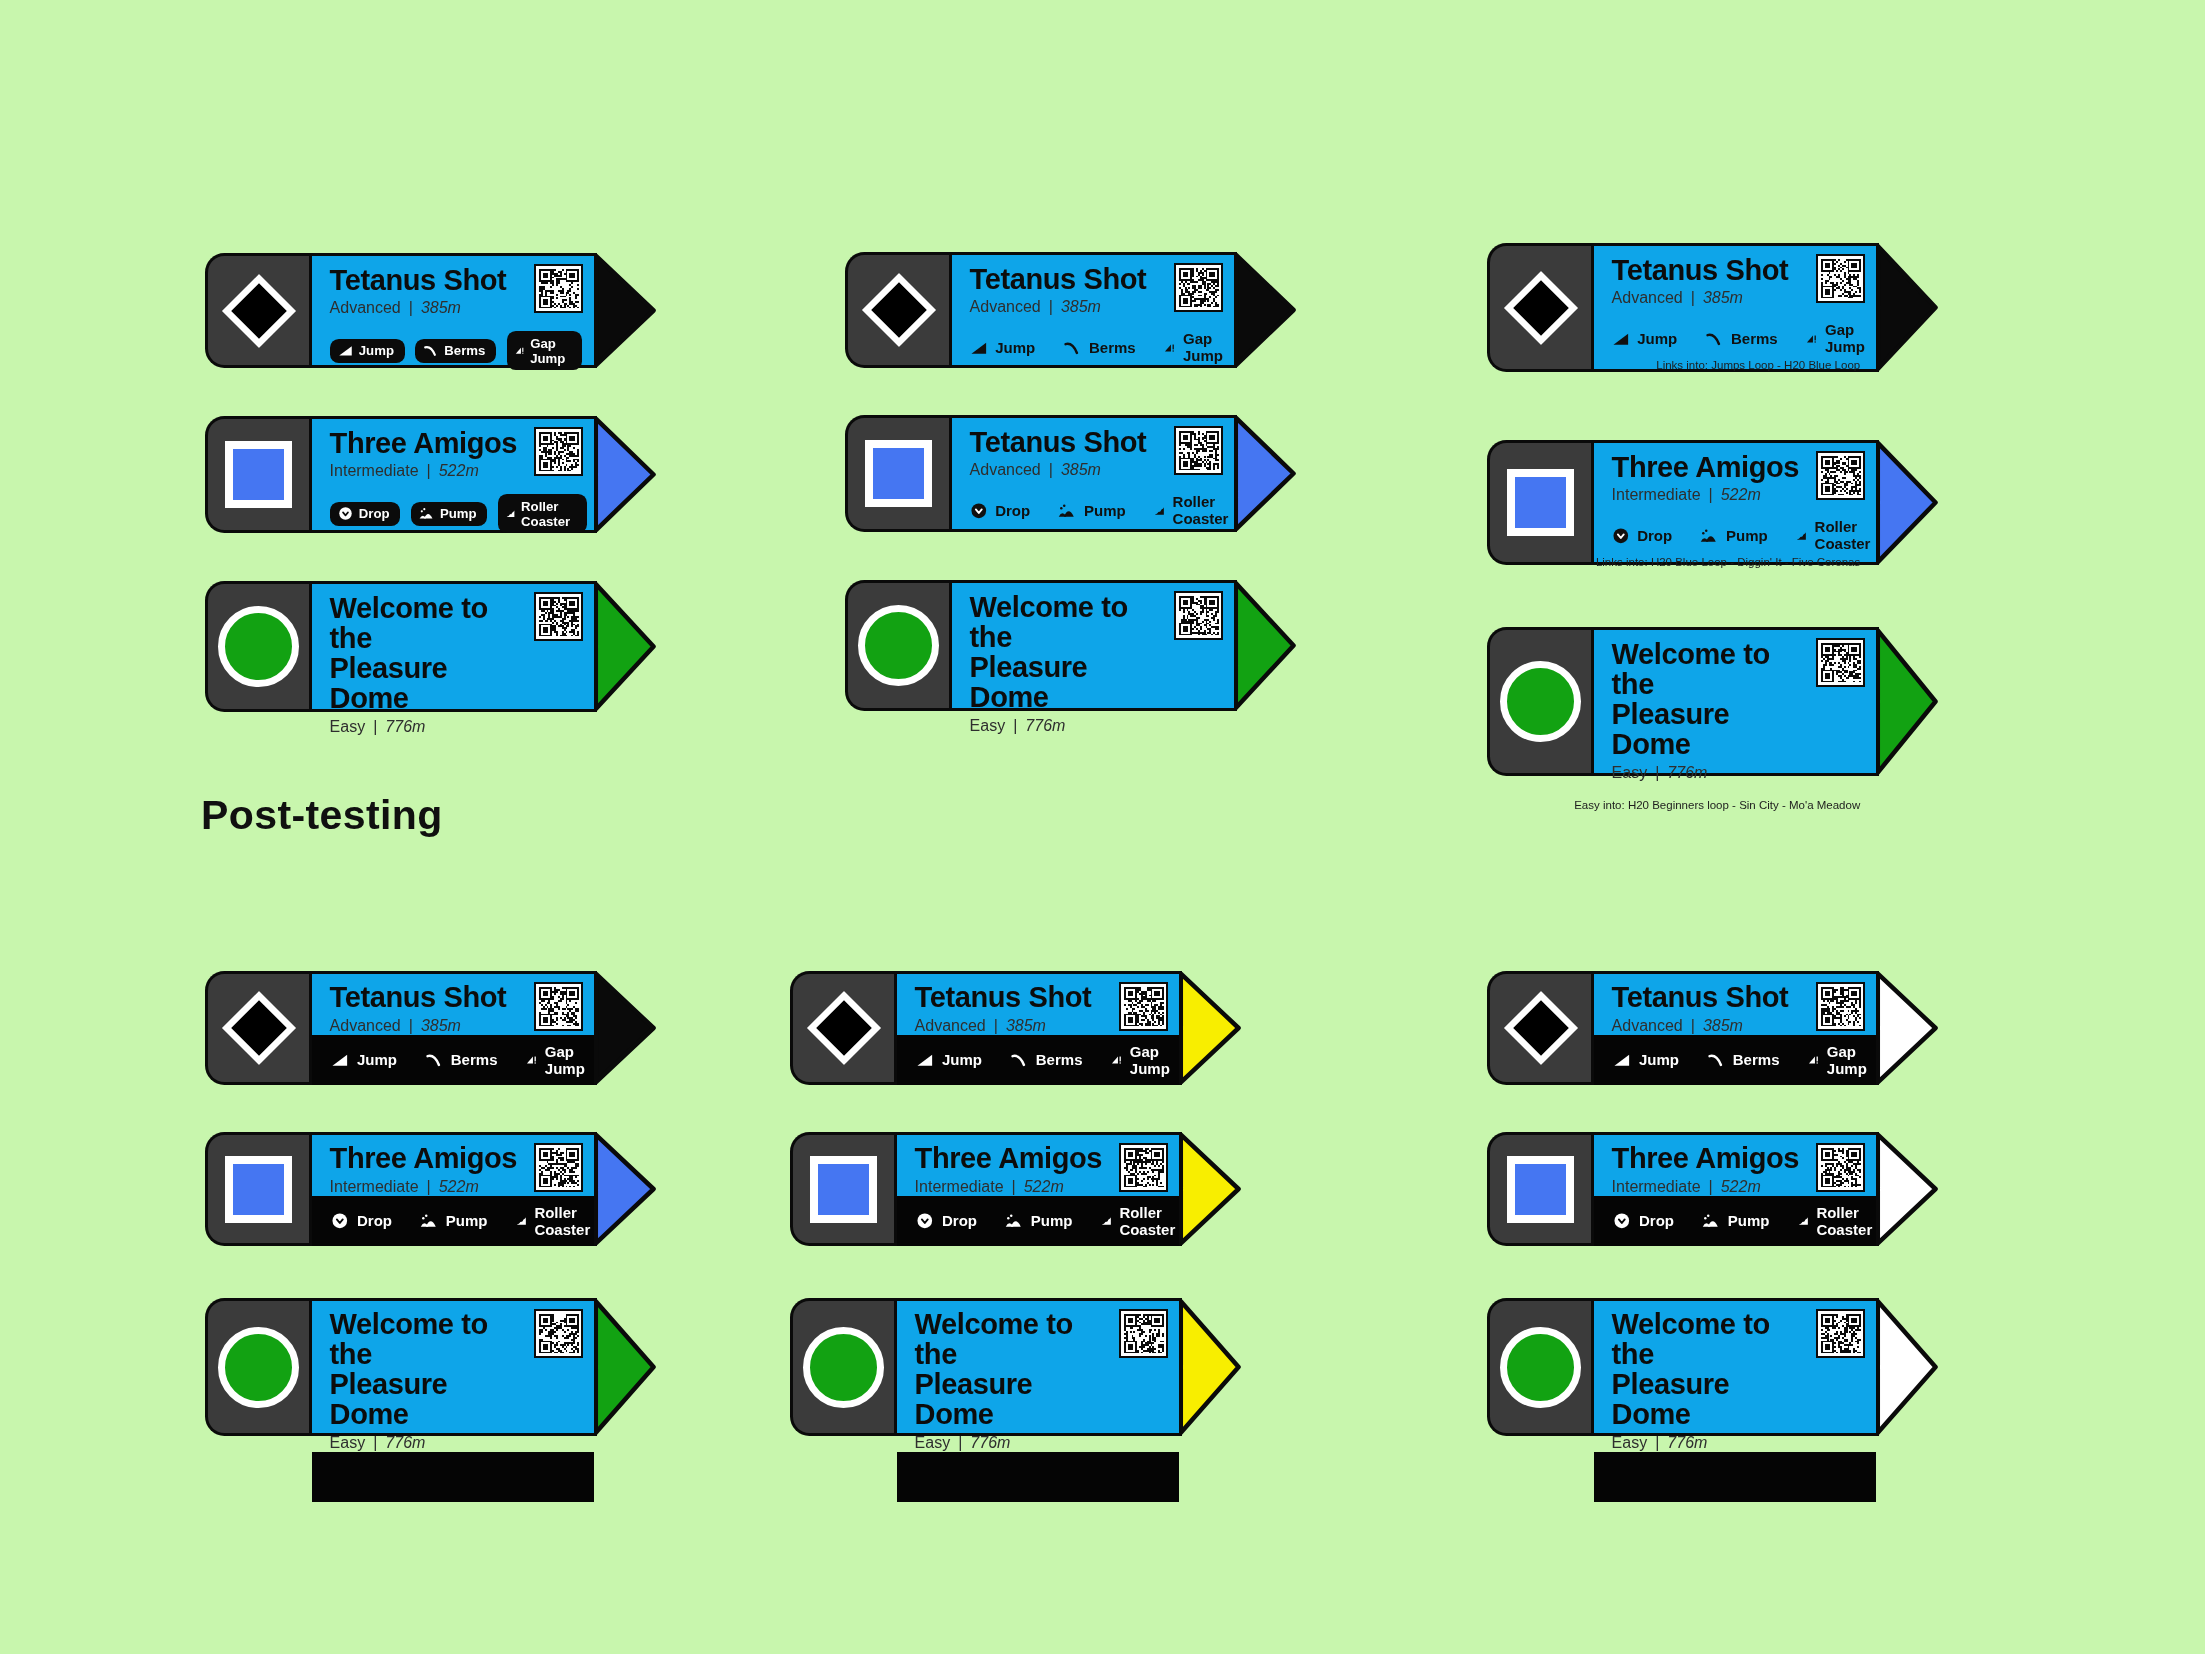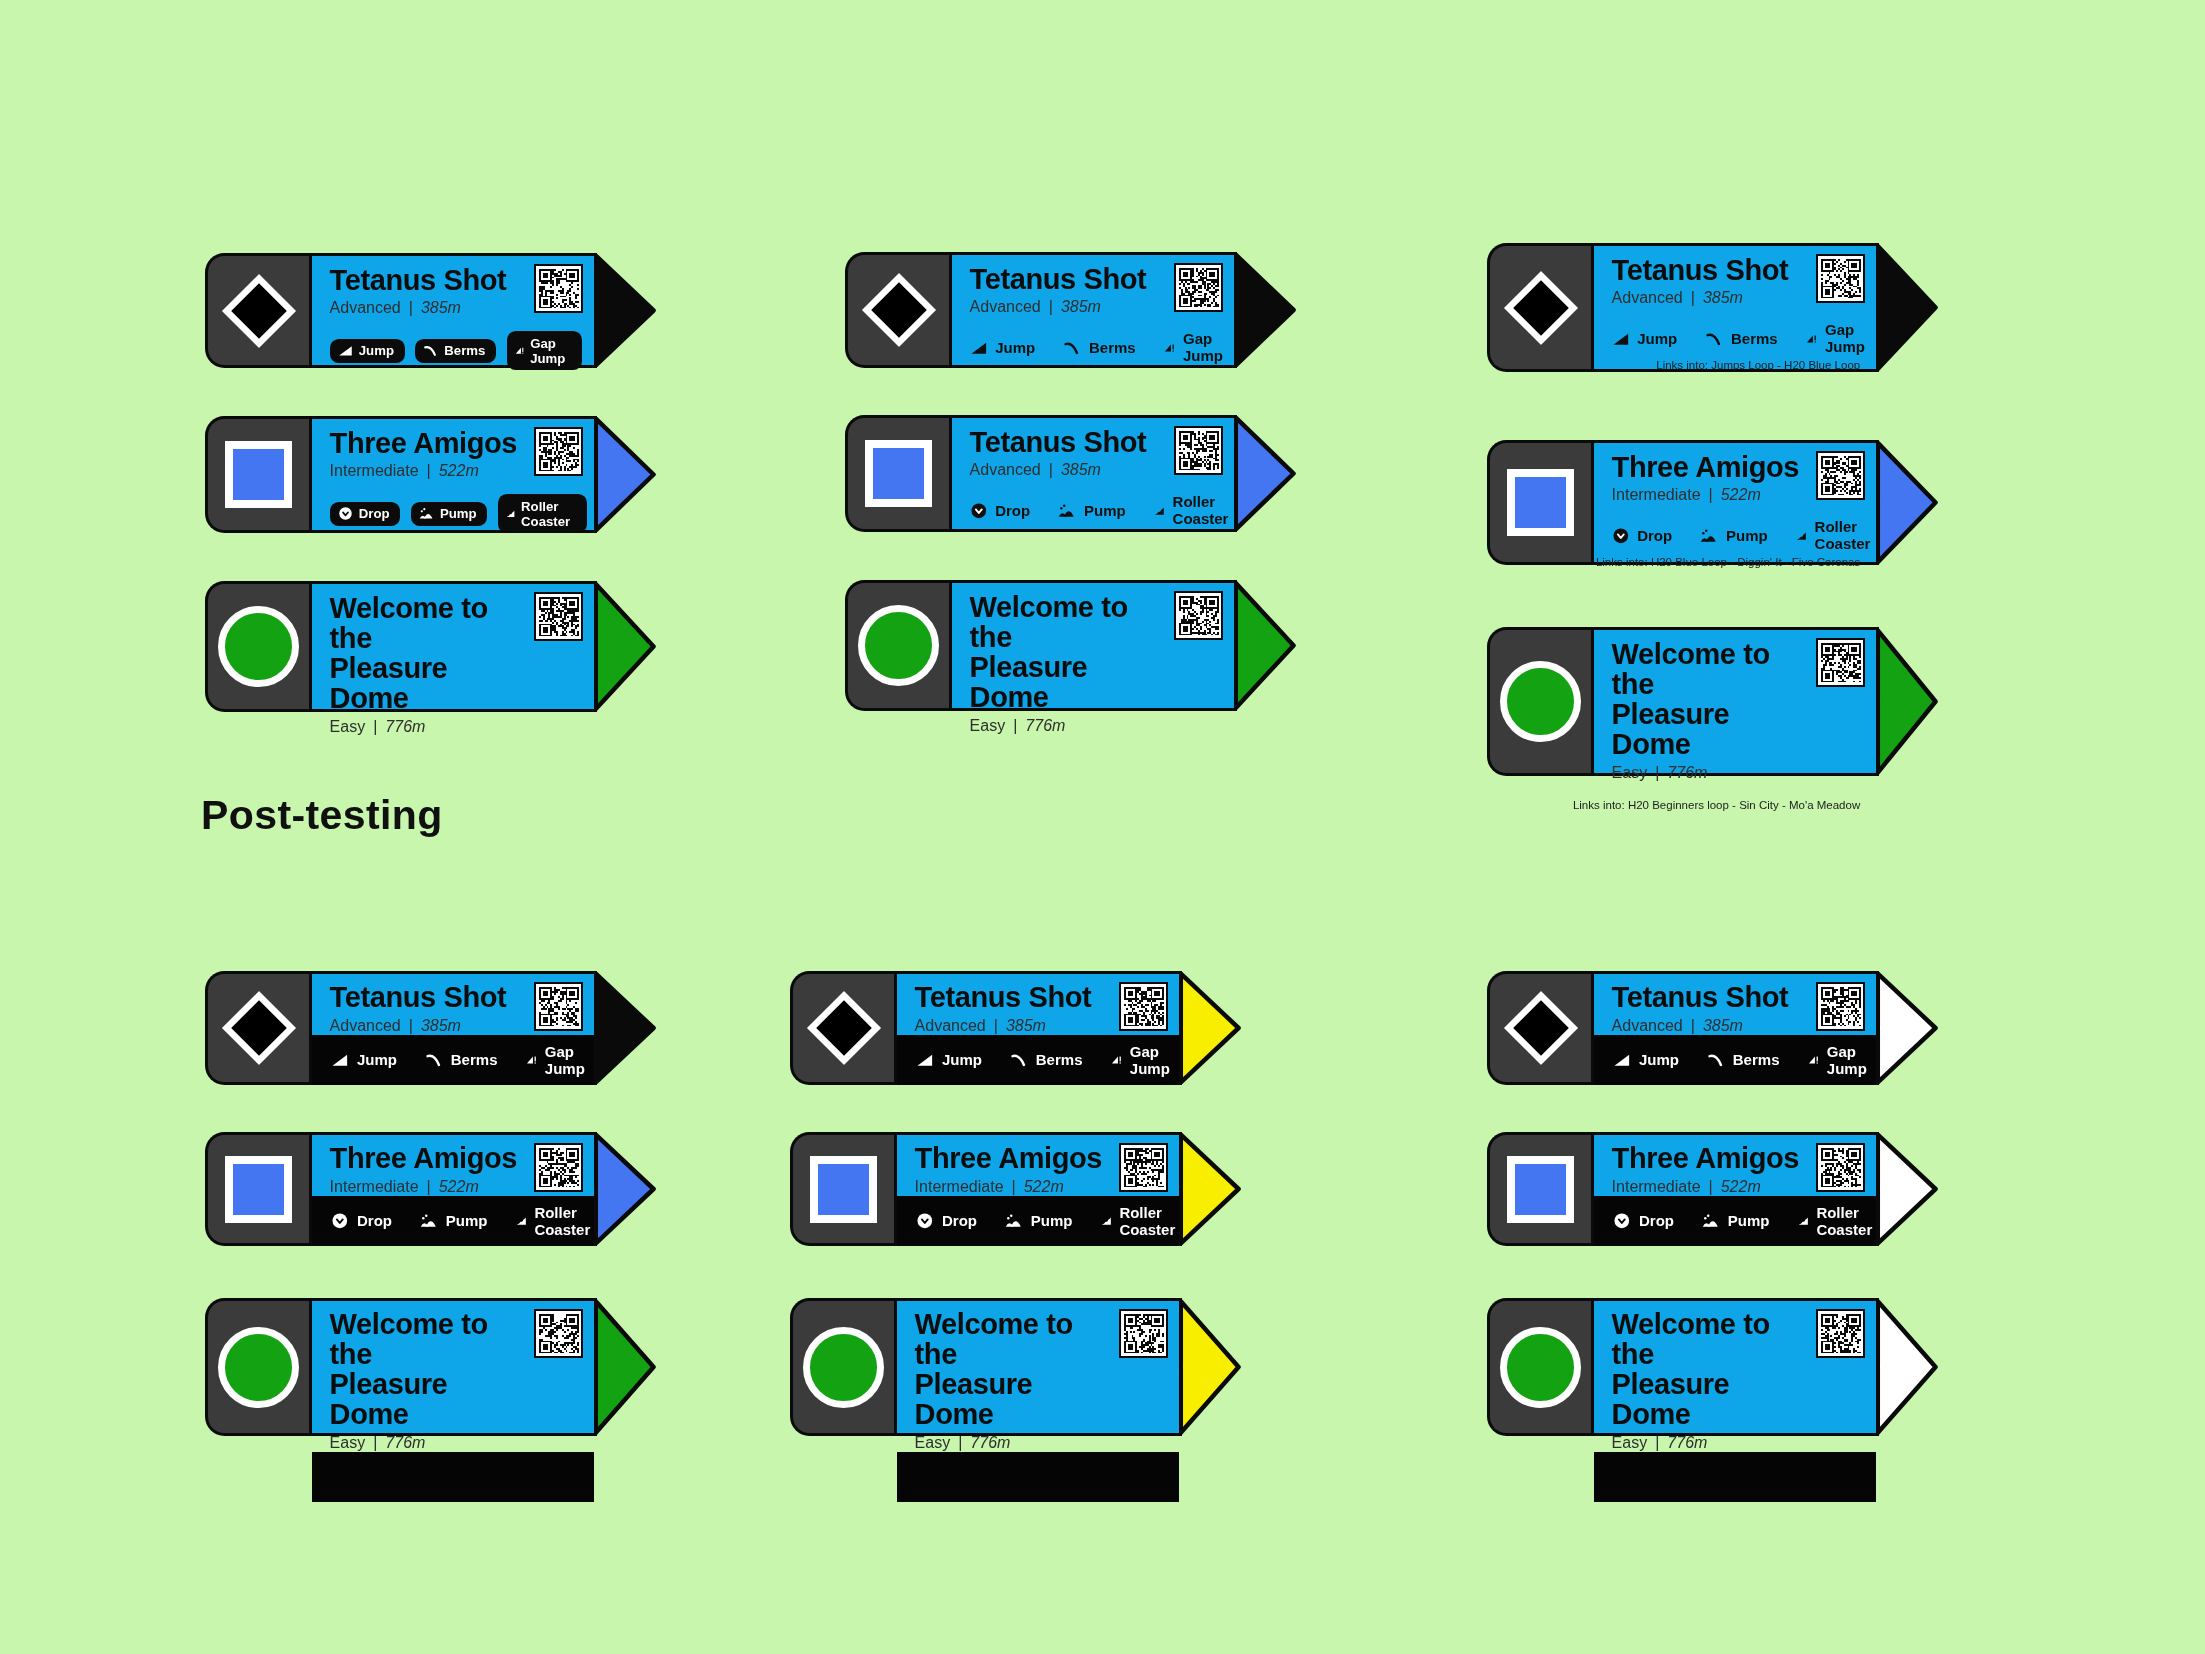--- a/index.html
+++ b/index.html
@@ -626,21 +626,21 @@
         </div>
         <div class="qr">
             <svg viewBox="0 0 21 21" shape-rendering="crispEdges">
               <path d="M7 0h1v1h-1zM8 0h1v1h-1zM9 0h1v1h-1zM10 0h1v1h-1zM11 0h1v1h-1zM12 0h1v1h-1zM13 0h1v1h-1zM7 1h1v1h-1zM8 1h1v1h-1zM9 1h1v1h-1zM11 1h1v1h-1zM10 2h1v1h-1zM7 3h1v1h-1zM9 3h1v1h-1zM10 3h1v1h-1zM11 3h1v1h-1zM12 3h1v1h-1zM7 4h1v1h-1zM8 4h1v1h-1zM9 4h1v1h-1zM10 4h1v1h-1zM12 4h1v1h-1zM9 5h1v1h-1zM13 5h1v1h-1zM7 6h1v1h-1zM9 6h1v1h-1zM10 6h1v1h-1zM12 6h1v1h-1zM13 6h1v1h-1zM0 7h1v1h-1zM2 7h1v1h-1zM3 7h1v1h-1zM6 7h1v1h-1zM11 7h1v1h-1zM13 7h1v1h-1zM15 7h1v1h-1zM17 7h1v1h-1zM20 7h1v1h-1zM1 8h1v1h-1zM3 8h1v1h-1zM4 8h1v1h-1zM5 8h1v1h-1zM6 8h1v1h-1zM10 8h1v1h-1zM11 8h1v1h-1zM12 8h1v1h-1zM13 8h1v1h-1zM15 8h1v1h-1zM17 8h1v1h-1zM18 8h1v1h-1zM0 9h1v1h-1zM2 9h1v1h-1zM3 9h1v1h-1zM11 9h1v1h-1zM12 9h1v1h-1zM15 9h1v1h-1zM19 9h1v1h-1zM20 9h1v1h-1zM2 10h1v1h-1zM4 10h1v1h-1zM5 10h1v1h-1zM7 10h1v1h-1zM9 10h1v1h-1zM12 10h1v1h-1zM14 10h1v1h-1zM17 10h1v1h-1zM19 10h1v1h-1zM20 10h1v1h-1zM1 11h1v1h-1zM2 11h1v1h-1zM4 11h1v1h-1zM5 11h1v1h-1zM6 11h1v1h-1zM10 11h1v1h-1zM15 11h1v1h-1zM17 11h1v1h-1zM18 11h1v1h-1zM1 12h1v1h-1zM9 12h1v1h-1zM10 12h1v1h-1zM12 12h1v1h-1zM14 12h1v1h-1zM17 12h1v1h-1zM18 12h1v1h-1zM20 12h1v1h-1zM0 13h1v1h-1zM1 13h1v1h-1zM5 13h1v1h-1zM11 13h1v1h-1zM19 13h1v1h-1zM20 13h1v1h-1zM7 14h1v1h-1zM8 14h1v1h-1zM9 14h1v1h-1zM11 14h1v1h-1zM12 14h1v1h-1zM13 14h1v1h-1zM17 14h1v1h-1zM18 14h1v1h-1zM8 15h1v1h-1zM9 15h1v1h-1zM10 15h1v1h-1zM12 15h1v1h-1zM13 15h1v1h-1zM15 15h1v1h-1zM16 15h1v1h-1zM17 15h1v1h-1zM8 16h1v1h-1zM11 16h1v1h-1zM15 16h1v1h-1zM16 16h1v1h-1zM18 16h1v1h-1zM19 16h1v1h-1zM20 16h1v1h-1zM9 17h1v1h-1zM10 17h1v1h-1zM12 17h1v1h-1zM14 17h1v1h-1zM15 17h1v1h-1zM16 17h1v1h-1zM17 17h1v1h-1zM18 17h1v1h-1zM19 17h1v1h-1zM10 18h1v1h-1zM13 18h1v1h-1zM14 18h1v1h-1zM17 18h1v1h-1zM18 18h1v1h-1zM19 18h1v1h-1zM20 18h1v1h-1zM11 19h1v1h-1zM9 20h1v1h-1zM10 20h1v1h-1zM11 20h1v1h-1zM12 20h1v1h-1zM17 20h1v1h-1zM20 20h1v1h-1zM0 0h7v7h-7z M1 1h5v5h-5z M2 2h3v3h-3zM14 0h7v7h-7z M15 1h5v5h-5z M16 2h3v3h-3zM0 14h7v7h-7z M1 15h5v5h-5z M2 16h3v3h-3z" fill="#0a0a0a" fill-rule="evenodd"></path>
             </svg>
           </div>
       </div>
       <div class="divider"></div>
       <div class="band-bottom">
         <div class="features"></div>
-        <div class="links">Links into: H20 Beginners loop - Sin City - Mo'a Meadow</div>
+        <div class="links">Easy into: H20 Beginners loop - Sin City - Mo'a Meadow</div>
       </div>
     </div>
   </div>
     <div class="sign pos-s2r1c1 variant-black-band feat-inline" style="--arrow-color: #0a0a0a;">
     <div class="icon-box">
       <div class="marker marker-diamond"></div>
     </div>
     <svg class="arrow" viewBox="0 0 72 130" preserveAspectRatio="none">
       <polygon points="2,3 67,65 2,127" vector-effect="non-scaling-stroke"></polygon>
     </svg>

